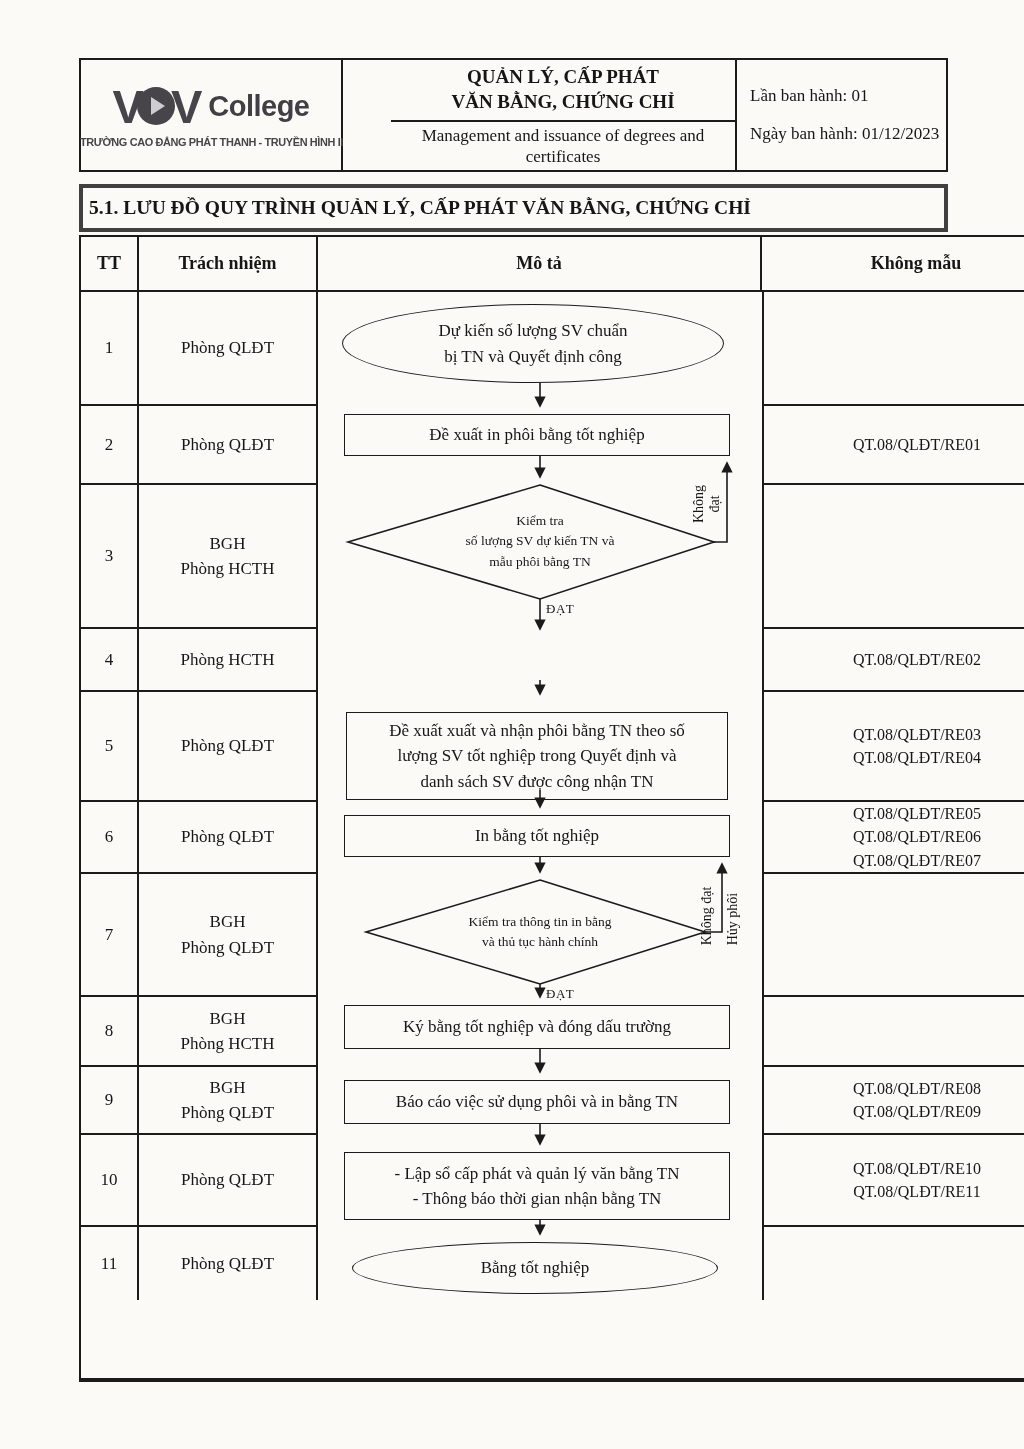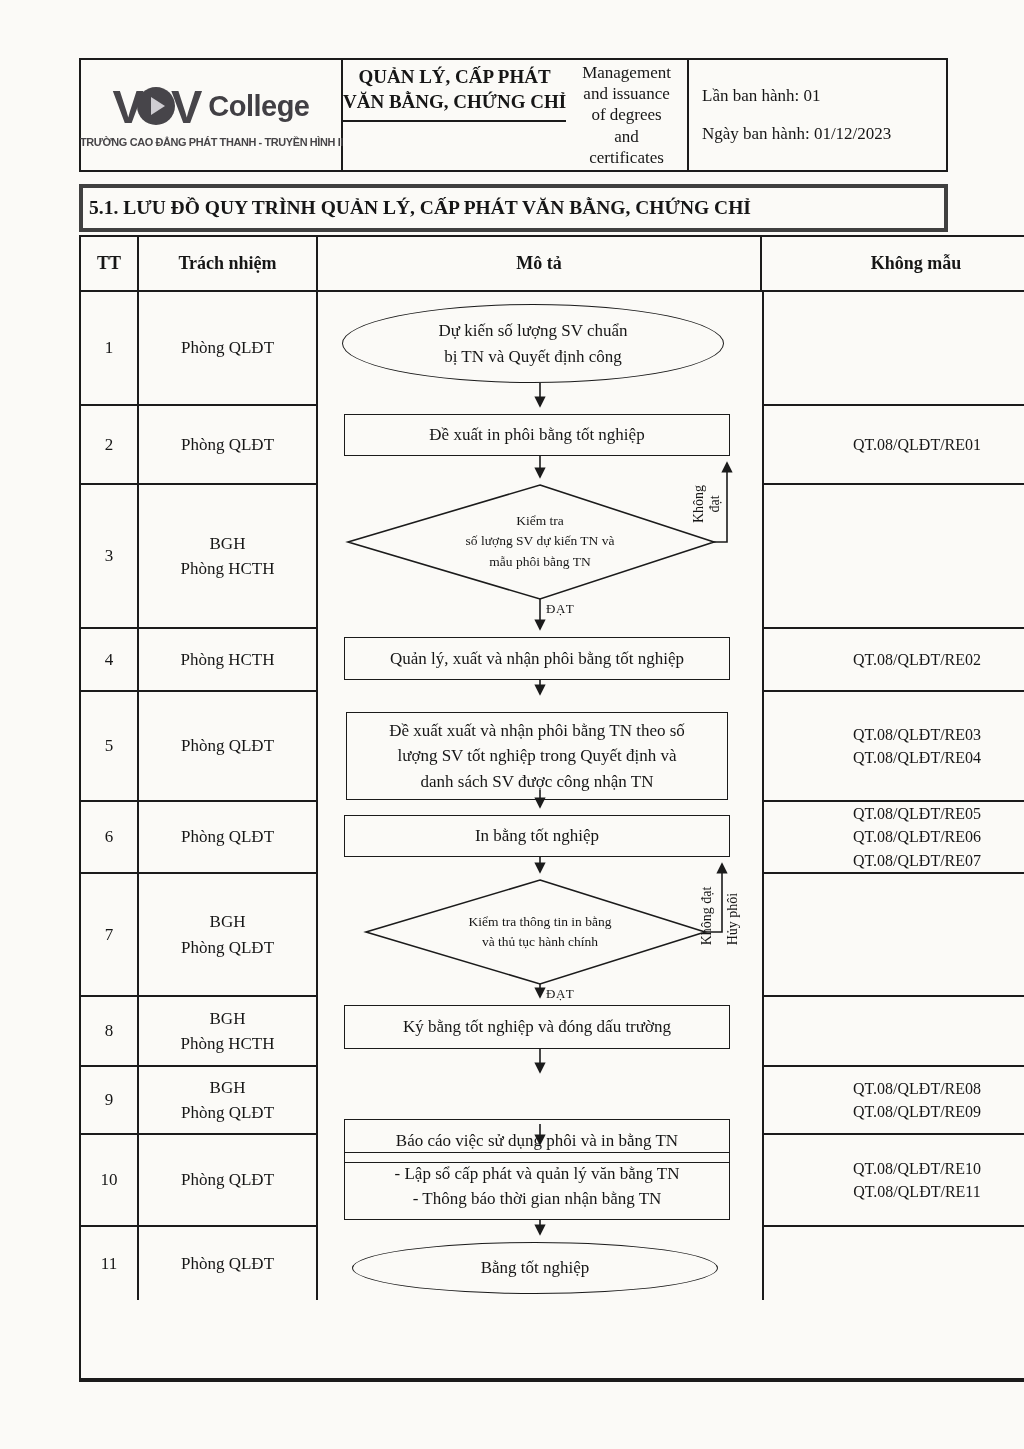--- a/index.html
+++ b/index.html
@@ -20,21 +20,21 @@
   .logo-v{font-size:47px; font-weight:800; color:#47454a; letter-spacing:-3px; line-height:1;}
   .logo-o{width:38px; height:38px; border-radius:50%; background:#47454a; margin:0 -4px;
     display:flex; align-items:center; justify-content:center;}
   .logo-play{width:0; height:0; border-top:9px solid transparent; border-bottom:9px solid transparent;
     border-left:14px solid #cfcdd2; margin-left:4px;}
   .logo-college{font-size:29px; font-weight:700; color:#413f44; margin-left:9px; letter-spacing:-0.5px;}
   .logo-sub{font-family:"Liberation Sans","DejaVu Sans",sans-serif; font-weight:700;
     font-size:11.5px; color:#474548; margin-top:6px; white-space:nowrap; letter-spacing:-0.4px;
     transform:scaleX(0.95);}
   .title-cell{width:346px; border-right:2px solid #1b1b1b; box-sizing:border-box;
-    display:flex; flex-direction:row;}
+    display:flex; flex-direction:column;margin-left:48px;}
   .title-vi{height:62px; border-bottom:2px solid #1b1b1b; box-sizing:border-box;
     display:flex; align-items:center; justify-content:center; text-align:center;
     font-weight:700; font-size:19px; line-height:1.3; white-space:pre-line;}
   .title-en{flex:1; display:flex; align-items:center; justify-content:center; text-align:center;
     font-size:17px; line-height:1.25; padding:0 14px;}
   .info-cell{flex:1; display:flex; flex-direction:column; justify-content:center;
     gap:18px; padding-left:13px; font-size:17px;}
   
   .section-bar{
     position:absolute; left:79px; top:184px; width:869px; height:48px;
@@ -176,37 +176,36 @@
 bị TN và Quyết định công</div>
 
         <div class="fshape frect" style="left:26px; top:122px; width:386px; height:42px;">Đề xuất in phôi bằng tốt nghiệp</div>
 
         <div class="fdtext" style="left:107px; top:219px; width:230px;">Kiểm tra
 số lượng SV dự kiến TN và
 mẫu phôi bằng TN</div>
         <div class="flabel" style="left:228px; top:309px;">ĐẠT</div>
         <div class="vlabel" style="left:363px; top:195px; width:54px; height:34px;">Không đạt</div>
 
-        <div class="fshape frect" style="left:26px; top:345px; width:386px; height:43px;">Quản lý, xuất và nhận phôi bằng tốt nghiệp</div>
 
         <div class="fshape frect" style="left:28px; top:420px; width:382px; height:88px;">Đề xuất xuất và nhận phôi bằng TN theo số
 lượng SV tốt nghiệp trong Quyết định và
 danh sách SV được công nhận TN</div>
 
         <div class="fshape frect" style="left:26px; top:523px; width:386px; height:42px;">In bằng tốt nghiệp</div>
 
         <div class="fdtext" style="left:107px; top:620px; width:230px;">Kiểm tra thông tin in bằng
 và thủ tục hành chính</div>
         <div class="flabel" style="left:228px; top:694px;">ĐẠT</div>
         <div class="vlabel" style="left:343px; top:616px; width:92px; height:16px; white-space:nowrap;">Không đạt</div>
         <div class="vlabel" style="left:374px; top:619px; width:82px; height:16px; white-space:nowrap;">Hủy phôi</div>
 
         <div class="fshape frect" style="left:26px; top:713px; width:386px; height:44px;">Ký bằng tốt nghiệp và đóng dấu trường</div>
 
-        <div class="fshape frect" style="left:26px; top:788px; width:386px; height:44px;margin-top:39px;">Báo cáo việc sử dụng phôi và in bằng TN</div>
+        <div class="fshape frect" style="left:26px; top:788px; width:386px; height:44px;">Báo cáo việc sử dụng phôi và in bằng TN</div>
 
         <div class="fshape frect" style="left:26px; top:860px; width:386px; height:68px;">- Lập sổ cấp phát và quản lý văn bằng TN
 - Thông báo thời gian nhận bằng TN</div>
 
         <div class="fshape fellipse" style="left:34px; top:950px; width:366px; height:52px;">Bằng tốt nghiệp</div>
       </div>
 
       <div class="colstack c4">
         <div class="cell form-cell rh1"></div>
         <div class="cell form-cell rh2">QT.08/QLĐT/RE01</div>

